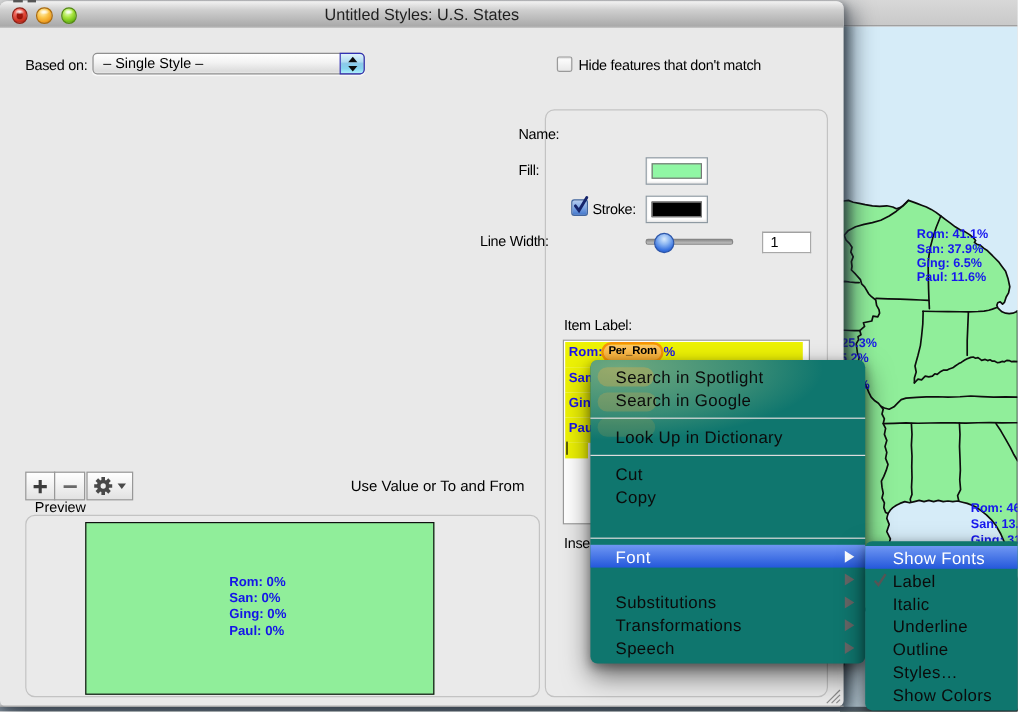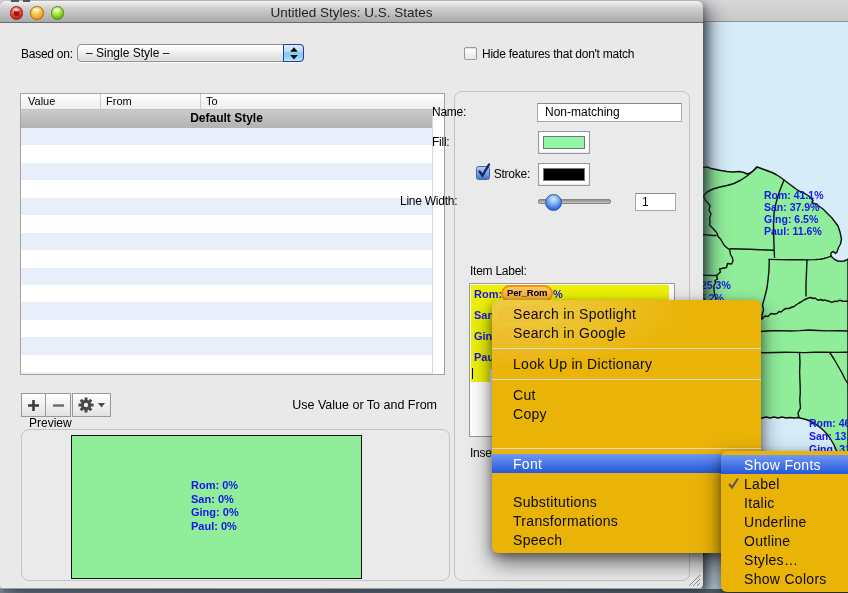--- a/index.html
+++ b/index.html
@@ -48,21 +48,21 @@
 .field{position:absolute;background:#fff;border:1px solid #a8a8a8;border-top-color:#8a8a8a;font-size:12px;}
 .well{position:absolute;width:50px;border:1px solid #8e99a2;background:#ffffff;box-shadow:inset 0 -1px 2px rgba(0,0,0,.12);}
 .well .sw{position:absolute;left:4px;top:4px;right:4px;bottom:4px;border:1px solid #777;}
 
 #itemta{left:469px;top:282px;width:204px;height:152px;background:#fff;border:1px solid #9a9a9a;overflow:hidden;}
 .yrow{position:absolute;left:1px;width:198px;height:21px;background:#edf205;}
 .bluet{position:absolute;font-size:11px;font-weight:bold;color:#1a12ee;}
 .pill{position:absolute;height:13px;border:2px solid #f79406;border-radius:9px;background:linear-gradient(#fdc968,#f9ad2e);font-size:9.5px;font-weight:bold;color:#000;line-height:12.5px;padding:0 4px;letter-spacing:-0.2px;}
 #insertlbl{left:470px;top:445px;}
 
-.menu{background:#eab308;border-radius:6px;box-shadow:0 10px 22px rgba(0,0,0,.55),0 3px 8px rgba(0,0,0,.3);padding-left:40px;}
+.menu{background:#0f766e;border-radius:6px;box-shadow:0 10px 22px rgba(0,0,0,.55),0 3px 8px rgba(0,0,0,.3);}
 #cmenu{left:492px;top:300px;width:229px;height:253px;}
 #smenu{left:721px;top:451px;width:131px;height:141px;}
 .mi{position:absolute;left:0;width:100%;height:19px;font-size:14px;color:#0b0b0b;}
 .mi span{position:absolute;left:21px;top:1.5px;letter-spacing:0.3px;}
 .mi.sel{background:linear-gradient(#6f97f3,#2458db);color:#fff;}
 .arrow{position:absolute;right:9px;top:4.5px;width:0;height:0;border-left:8px solid #666;border-top:5px solid transparent;border-bottom:5px solid transparent;}
 .sel .arrow{border-left-color:#fff;}
 .msep{position:absolute;left:0;width:100%;height:1.5px;background:#dcdcdc;}
 </style></head>
 <body>
@@ -140,32 +140,20 @@
       <span class="txt">– Single Style –</span>
     <div id="popupcap">
         <svg style="position:absolute;left:4.5px;top:2px;" width="10" height="13">
           <path d="M5 0.2 L8.8 4.8 L1.2 4.8 Z" fill="#0a0a0a"></path>
           <path d="M5 12.6 L8.8 8 L1.2 8 Z" fill="#0a0a0a"></path>
         </svg>
       </div>
   </div>
   <div class="abs" id="hidechk"></div>
   <div class="abs lbl" id="hidelbl">Hide features that don't match</div>
-  <div class="abs" id="tbl">
-    <div id="tblhead">
-        <span style="left:7px">Value</span>
-        <span style="left:85px">From</span>
-        <span style="left:185px">To</span>
-      <i style="position:absolute;left:79px;top:0;width:1px;height:15px;background:#cccccc"></i>
-      <i style="position:absolute;left:179px;top:0;width:1px;height:15px;background:#cccccc"></i>
-    </div>
-    <div id="defrow">Default Style</div>
-    <div id="rows"></div>
-    <div id="tscroll"></div>
-  </div>
   <div class="abs btn" id="bplus"><svg width="23" height="22">
         <path d="M11.5 6 V17 M6 11.5 H17" stroke="#3c3c3c" stroke-width="2.6"></path>
       </svg></div>
   <div class="abs btn" id="bminus"><svg width="24" height="22">
         <path d="M7 11.5 H18" stroke="#6a6a6a" stroke-width="2.4"></path>
       </svg></div>
   <div class="abs btn" id="bgear"><svg width="37" height="22" viewBox="0 0 37 22">
     <g fill="#494949">
           <circle cx="13" cy="11" r="5.2"></circle>
     <g stroke="#494949" stroke-width="3">
@@ -178,21 +166,20 @@
         </g>
     <path d="M25 9 L32 9 L28.5 13.5 Z" fill="#4a4a4a"></path>
       </svg></div>
   <div class="abs" id="usevalue">Use Value or To and From</div>
   <div class="abs" id="prevlbl">Preview</div>
   <div class="abs" id="prevbox"></div>
   <div class="abs" id="prevrect"></div>
   <div class="abs" id="prevtxt">Rom: 0%<br>San: 0%<br>Ging: 0%<br>Paul: 0%</div>
   <div class="abs" id="rpanel"></div>
   <div class="rlabel" style="left:432px;top:104px;width:100px;">Name:</div>
-  <div class="field" style="left:537px;top:102px;width:136px;height:16px;padding:1px 0 0 7px;">Non-matching</div>
   <div class="rlabel" style="left:432px;top:134px;width:100px;">Fill:</div>
   <div class="well" style="left:538px;top:130px;height:21px;">
       <div class="sw" style="background:#90f7a4;"></div>
     </div>
   <div class="abs" id="strokechk" style="left:476px;top:165px;width:12px;height:12px;border-radius:2.5px;background:linear-gradient(#b5cdf0,#7fa7e4 50%,#4377cc);border:1px solid #41659e;">
     <svg style="position:absolute;left:-1px;top:-5px;" width="18" height="18" viewBox="0 0 18 18">
         <path d="M3.5 9.5 L6.5 13.5 L13 2.5" stroke="#15246b" stroke-width="2.4" fill="none" stroke-linecap="round"></path>
       </svg>
   </div>
   <div class="rlabel" style="left:392px;top:166px;width:138px;text-align:right;">Stroke:</div>

